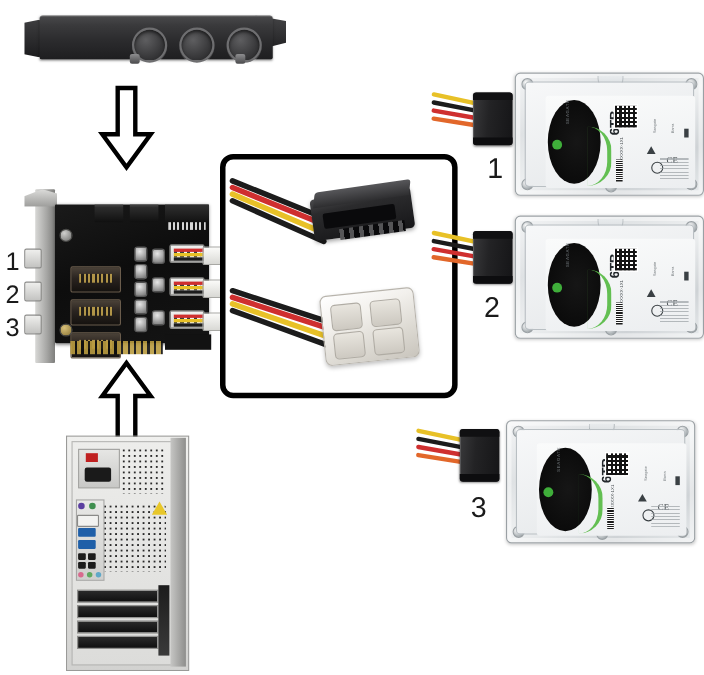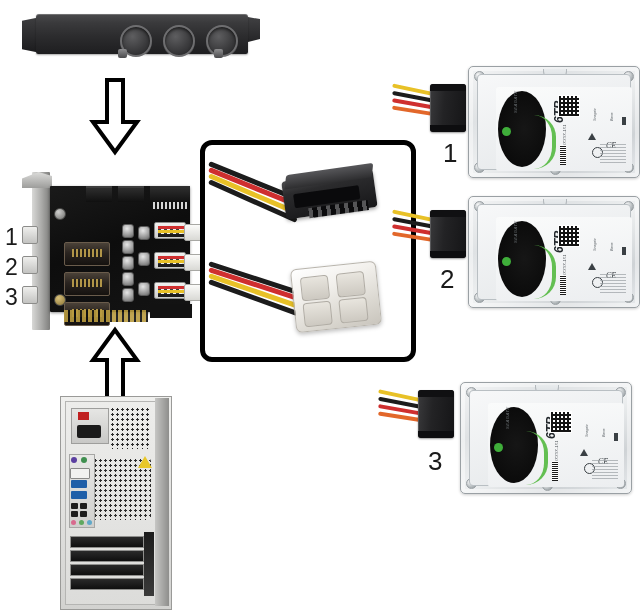--- a/index.html
+++ b/index.html
@@ -235,21 +235,21 @@
   .tower .sl1{top:140px;}
   .tower .sl2{top:154px;}
   .tower .sl3{top:168px;}
   .tower .sl4{top:182px;}
   .tower .rail{
     position:absolute;left:84px;top:136px;width:10px;height:64px;
     background:linear-gradient(180deg,#1c1c1c,#3a3a3a);
   }
 
   
-  .hdd{width:170px;height:110px;font-style:italic;}
+  .hdd{width:170px;height:110px;}
   .hdd .shell{
     position:absolute;left:0;top:0;width:170px;height:110px;
     background:linear-gradient(150deg,#f4f5f6 0%,#dfe2e4 28%,#eef0f1 52%,#cfd3d6 78%,#e7eaec 100%);
     border:1px solid #9aa0a4;border-radius:5px;
     box-shadow:inset 0 0 0 4px rgba(255,255,255,.45), 0 1px 3px rgba(0,0,0,.2);
   }
   .hdd .inner{
     position:absolute;left:8px;top:7px;width:152px;height:94px;
     border:1px solid #b9bfc3;border-radius:4px;
     background:linear-gradient(160deg,#f7f8f9,#e3e6e8);

